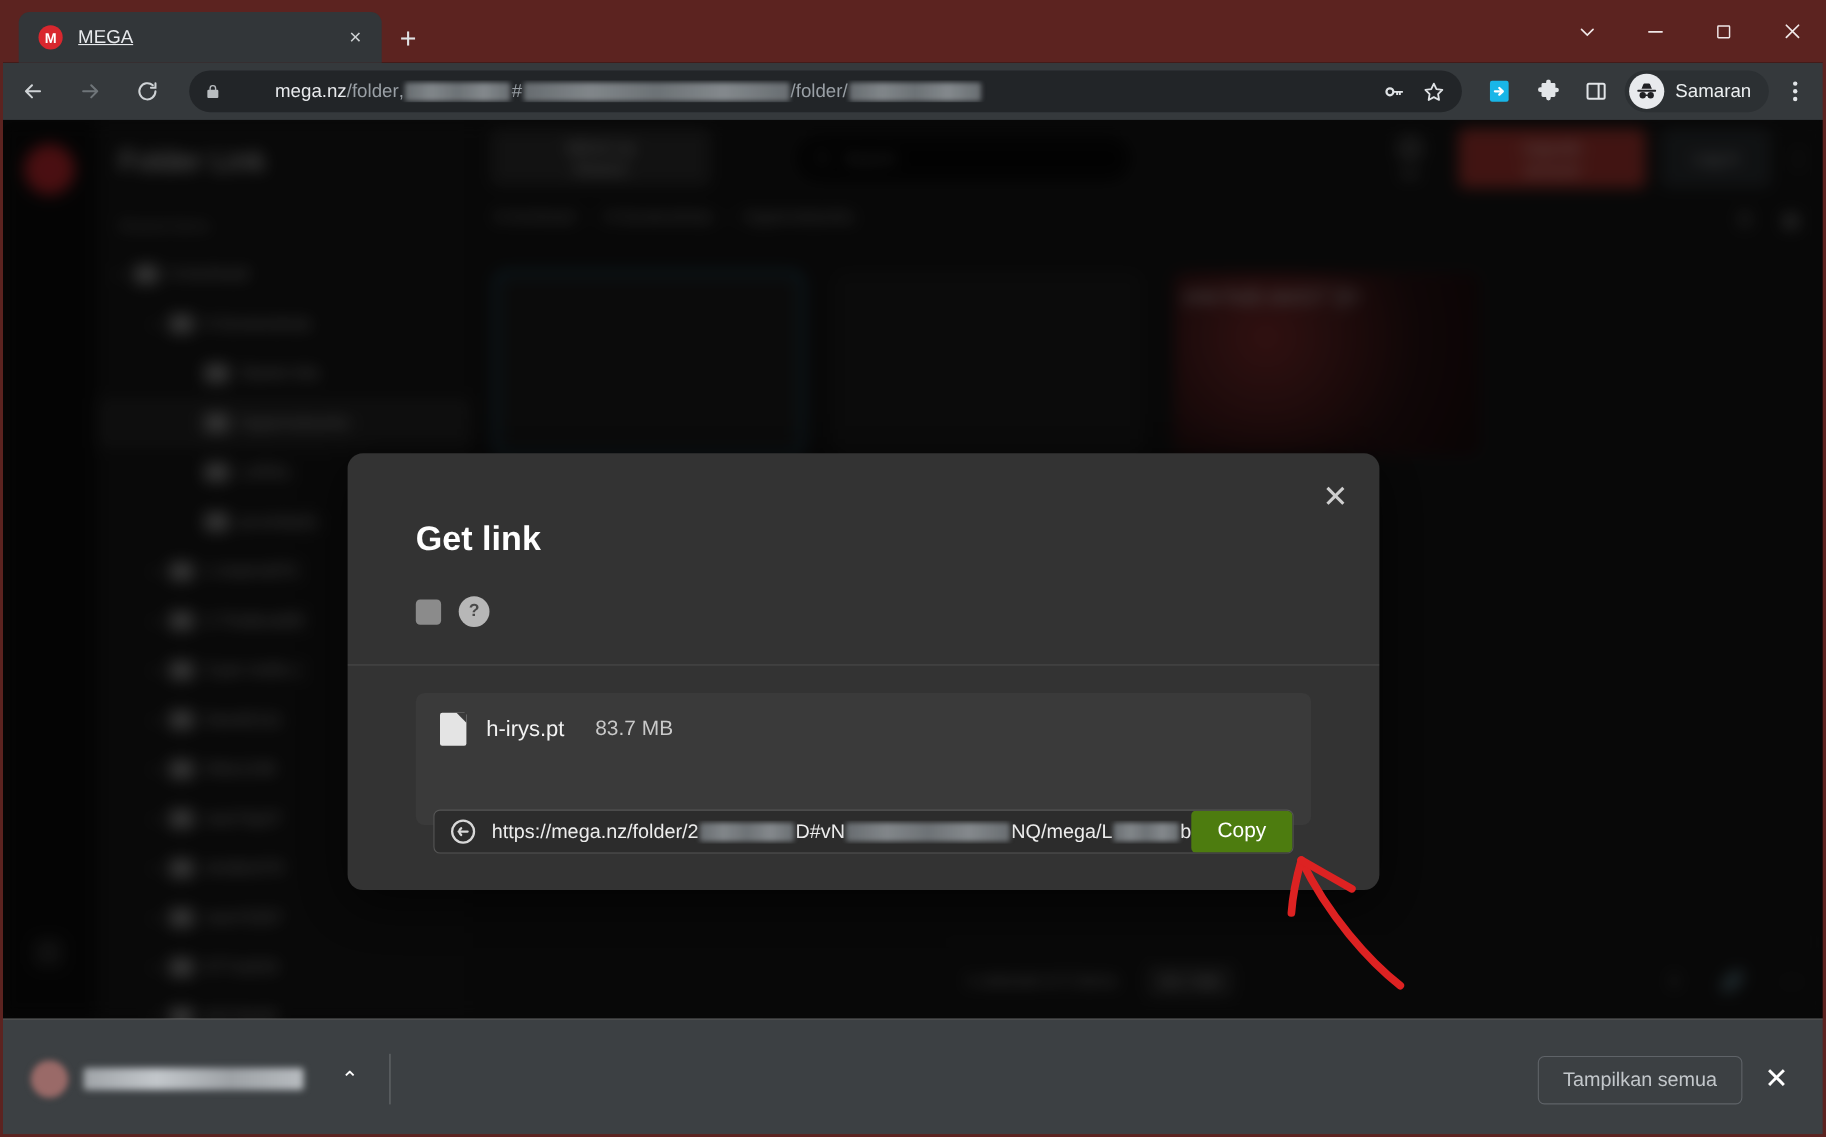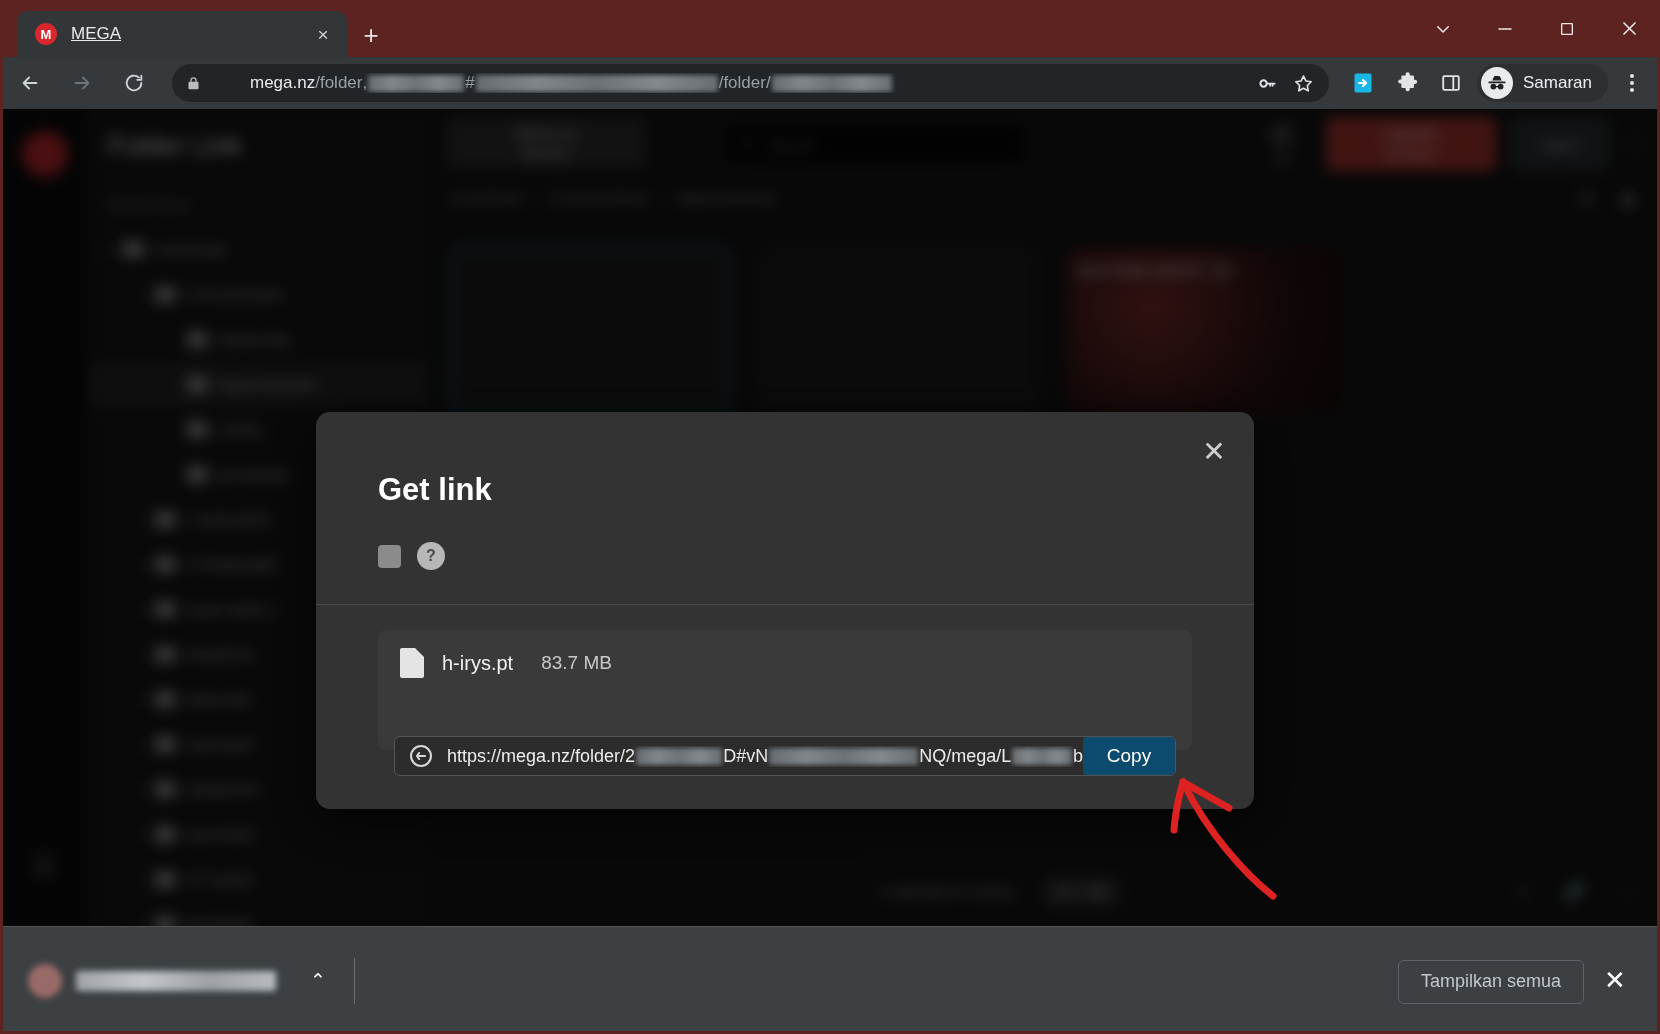--- a/index.html
+++ b/index.html
@@ -531,21 +531,21 @@
           </span>
           <span class="link-text">
             <span>https://mega.nz/folder/2</span>
             <span class="redact" style="width:104px"></span>
             <span>D#vN</span>
             <span class="redact" style="width:180px"></span>
             <span>NQ/mega/L</span>
             <span class="redact" style="width:72px"></span>
             <span>b</span>
           </span>
-          <button class="btn-copy" style="background: #0c4a6e;">Copy</button>
+          <button class="btn-copy" style="background: #4d7c0f;">Copy</button>
         </div>
       </div>
     </div>
 
     <svg class="arrow-anno" width="230" height="190" viewBox="0 0 230 190">
       <path d="M128 172 C 100 150, 62 108, 38 58" stroke="#dd2222" stroke-width="7" fill="none" stroke-linecap="round"></path>
       <path d="M38 58 C 34 72, 30 92, 29 106" stroke="#dd2222" stroke-width="7" fill="none" stroke-linecap="round"></path>
       <path d="M38 58 C 52 66, 70 76, 84 84" stroke="#dd2222" stroke-width="7" fill="none" stroke-linecap="round"></path>
     </svg>
   </div>

